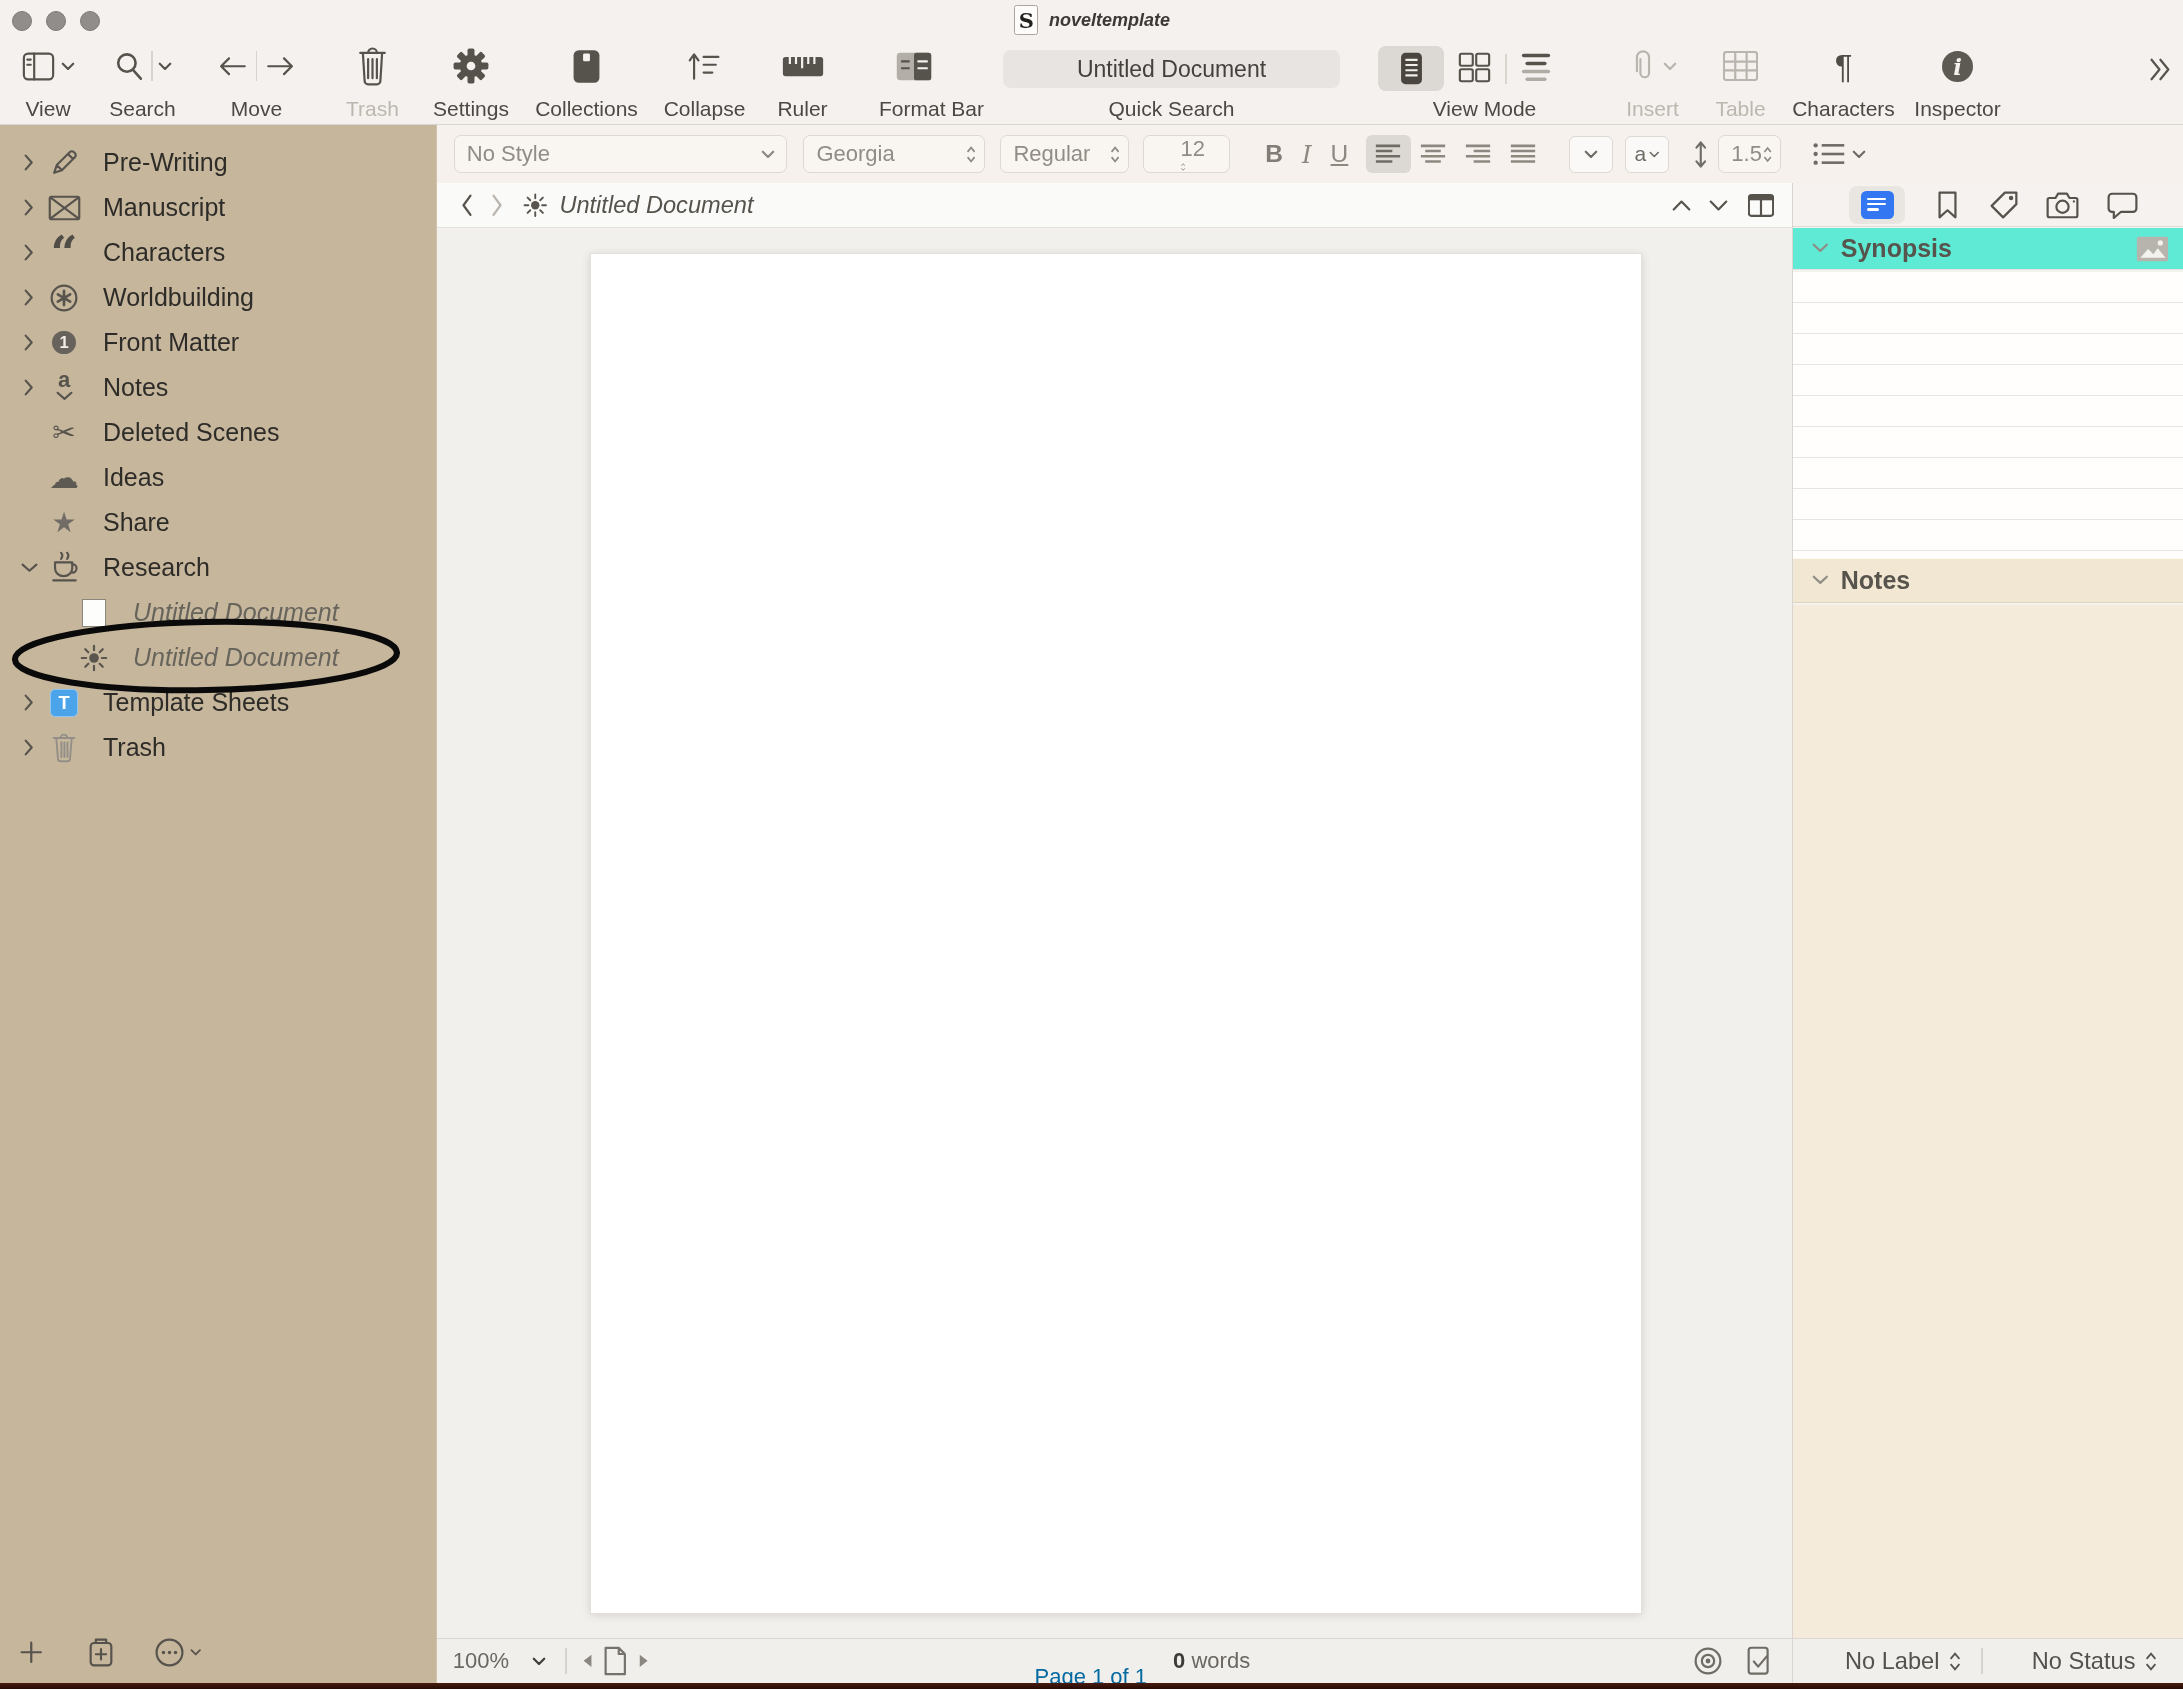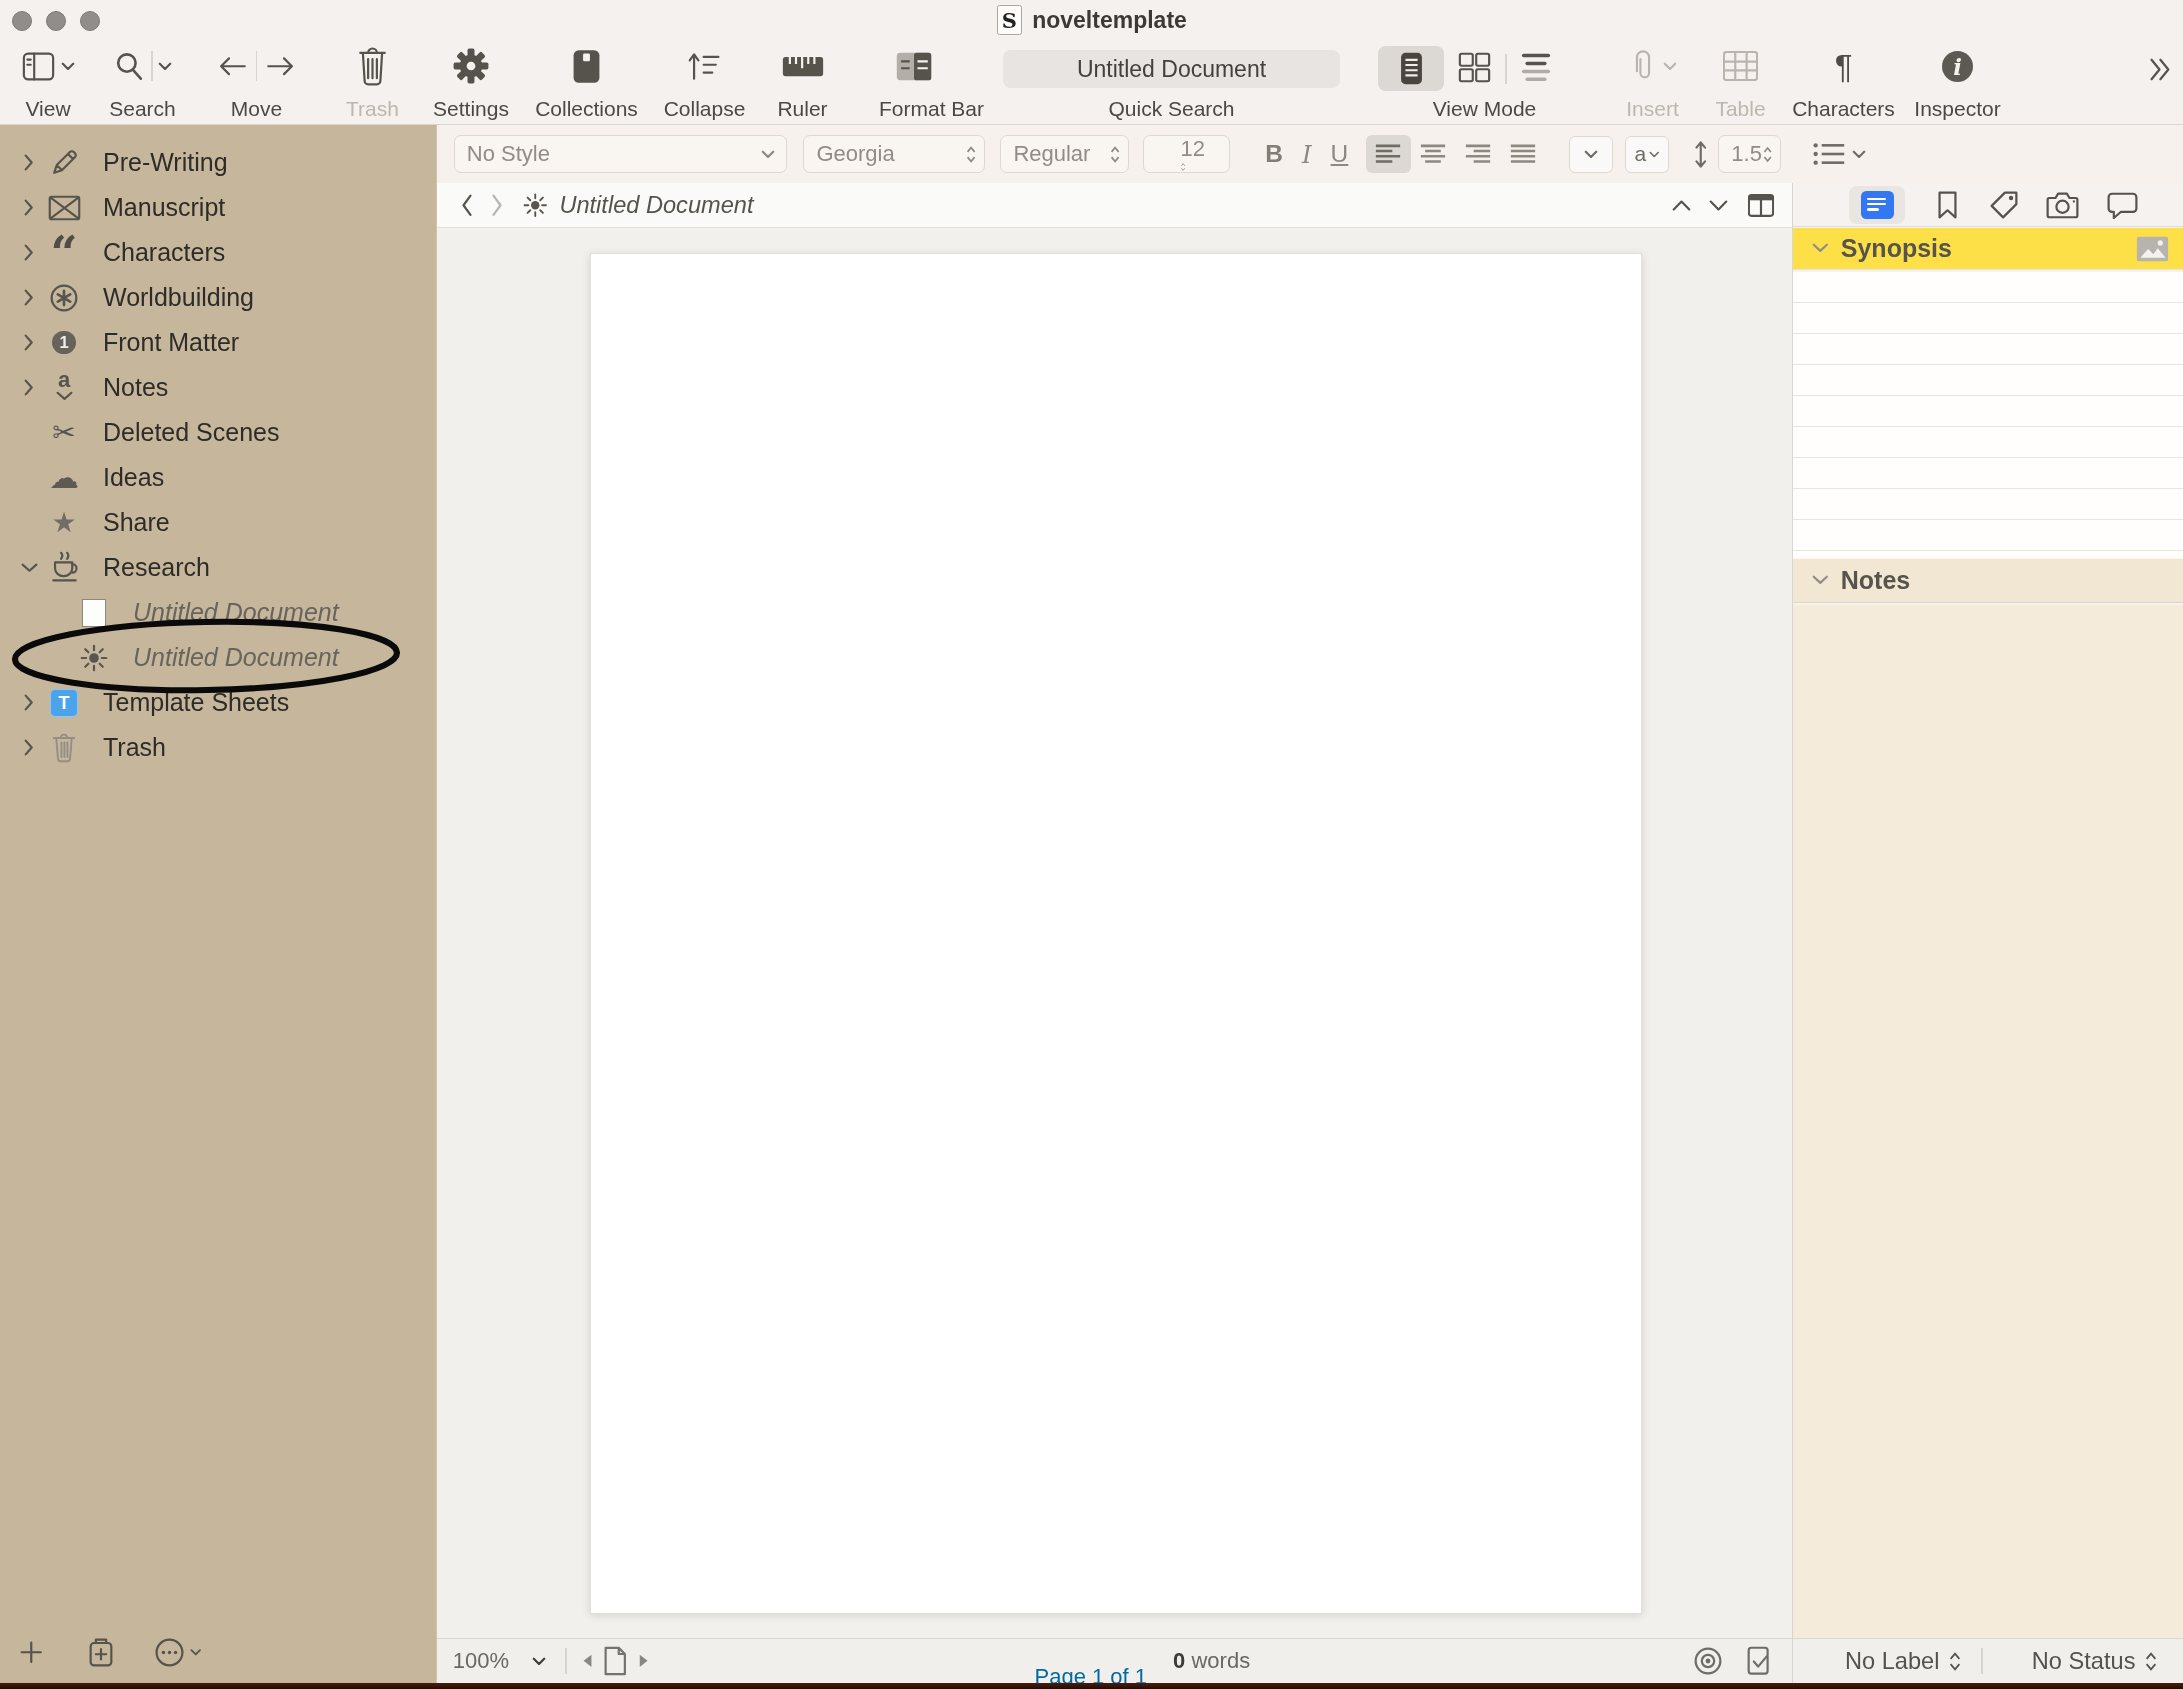--- a/index.html
+++ b/index.html
@@ -11,21 +11,21 @@
   .titlebar { position:absolute; left:0; top:0; width:2184px; height:125px;
               background:#f5f1ee; border-bottom:1.7px solid #d9d5d0; }
   .tlight { position:absolute; top:11.4px; width:20px; height:20px; border-radius:50%;
             background:#918d8a; border:0.9px solid #7e7a77; }
   .tl1{left:12.2px;} .tl2{left:46px;} .tl3{left:80px;}
   .titlewrap { position:absolute; top:2.6px; left:0; width:2184px; height:35px;
                display:flex; align-items:center; justify-content:center; gap:10.5px; }
   .appicon { width:24.5px; height:30px; background:#fdfcfa; border:0.9px solid #aba69f; border-radius:2.6px;
              display:flex; align-items:center; justify-content:center;
              font-family:"DejaVu Serif", serif; font-weight:bold; font-size:21px; color:#23211e; }
-  .wintitle { font-size:23px; font-weight:bold; color:#3c3936; }
+  .wintitle { font-size:18px; font-weight:bold; color:#3c3936;font-style:italic; }
 
   .tb { position:absolute; top:39px; text-align:center; }
   .tico { height:54px; display:flex; align-items:center; justify-content:center; gap:5.2px; }
   .tlabel { margin-top:3.5px; font-size:21px; color:#4c4945; }
   .tlabel.dis { color:#bcb7af; }
   svg.ic { stroke:#56524c; fill:none; stroke-width:2.5; stroke-linecap:round; stroke-linejoin:round; }
   svg.ic.dim { stroke:#b9b4ad; }
   .chev-v { width:14px; height:8.7px; }
   .tb-sep { width:1.7px; height:30px; background:#d8d4ce; }
 
@@ -99,21 +99,21 @@
 
   
   .inspector { position:absolute; left:1792px; top:183px; width:391px; height:1500px;
                background:#f5f2ef; border-left:1.7px solid #d9d6d1; }
   .tabstrip { position:absolute; left:0; top:0; width:390px; height:44px; border-bottom:1.7px solid #dedbd6;
               display:flex; align-items:center; }
   .tab-pill { width:56px; height:38px; background:#e9e6e2; border-radius:7.9px;
               display:flex; align-items:center; justify-content:center; }
   .ntab { width:33px; height:28px; border-radius:5.2px; background:#3377f2; position:relative; }
   .ntab i { position:absolute; left:6.1px; height:2.6px; background:#ffffff; border-radius:1.7px; display:block; }
-  .syn-header { position:absolute; left:0; top:45px; width:390px; height:42px; background:#fde047;
+  .syn-header { position:absolute; left:0; top:45px; width:390px; height:42px; background:#5eead4;
                 border-bottom:1.7px solid #e6e3df; display:flex; align-items:center; }
   .syn-title { margin-left:12.2px; font-size:25px; font-weight:bold; color:#57544e; }
   .syn-lines { position:absolute; left:0; top:89px; width:390px; height:286px; background:#fffefd;
                background-image:repeating-linear-gradient(to bottom, transparent 0 30px, #e7e5e2 30px 31px); }
   .notes-header { position:absolute; left:0; top:375px; width:390px; height:45px; background:#f2e7d2;
                   border-top:0.9px solid #fbf6ee; border-bottom:1.7px solid #ded6c5; display:flex; align-items:center; }
   .notes-body { position:absolute; left:0; top:422px; width:390px; height:1033px; background:#f5ebdb; }
   .insp-footer { position:absolute; left:0; top:1455px; width:390px; height:45px; background:#f0efec;
                  border-top:1.7px solid #dbd8d3; display:flex; align-items:center; font-size:23.6px; color:#55524d; }
   .updown { width:14px; height:23px; }

